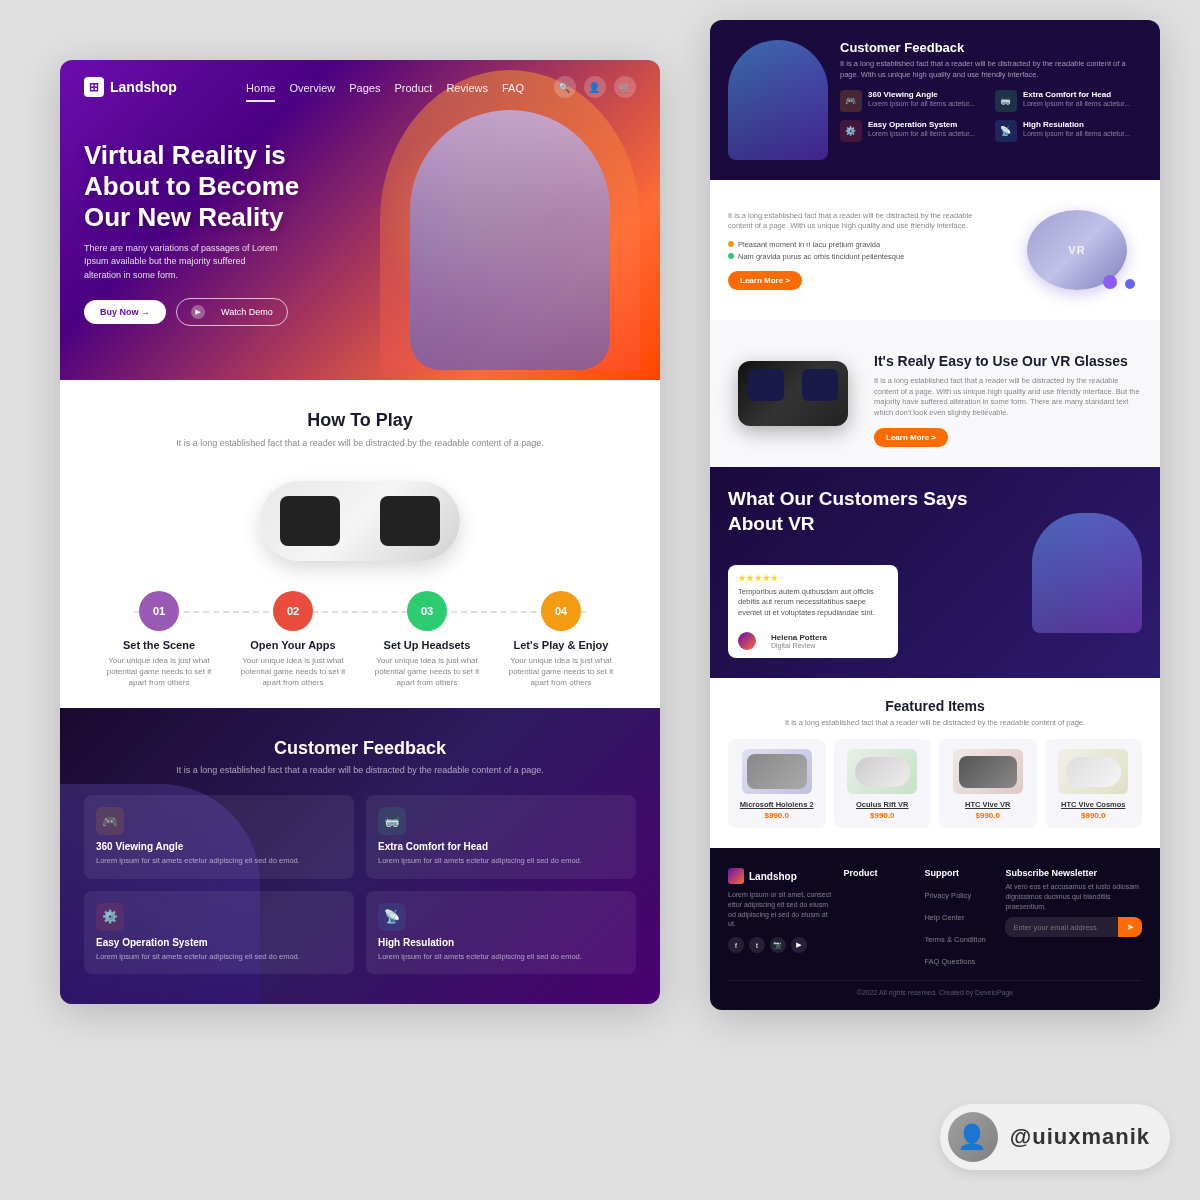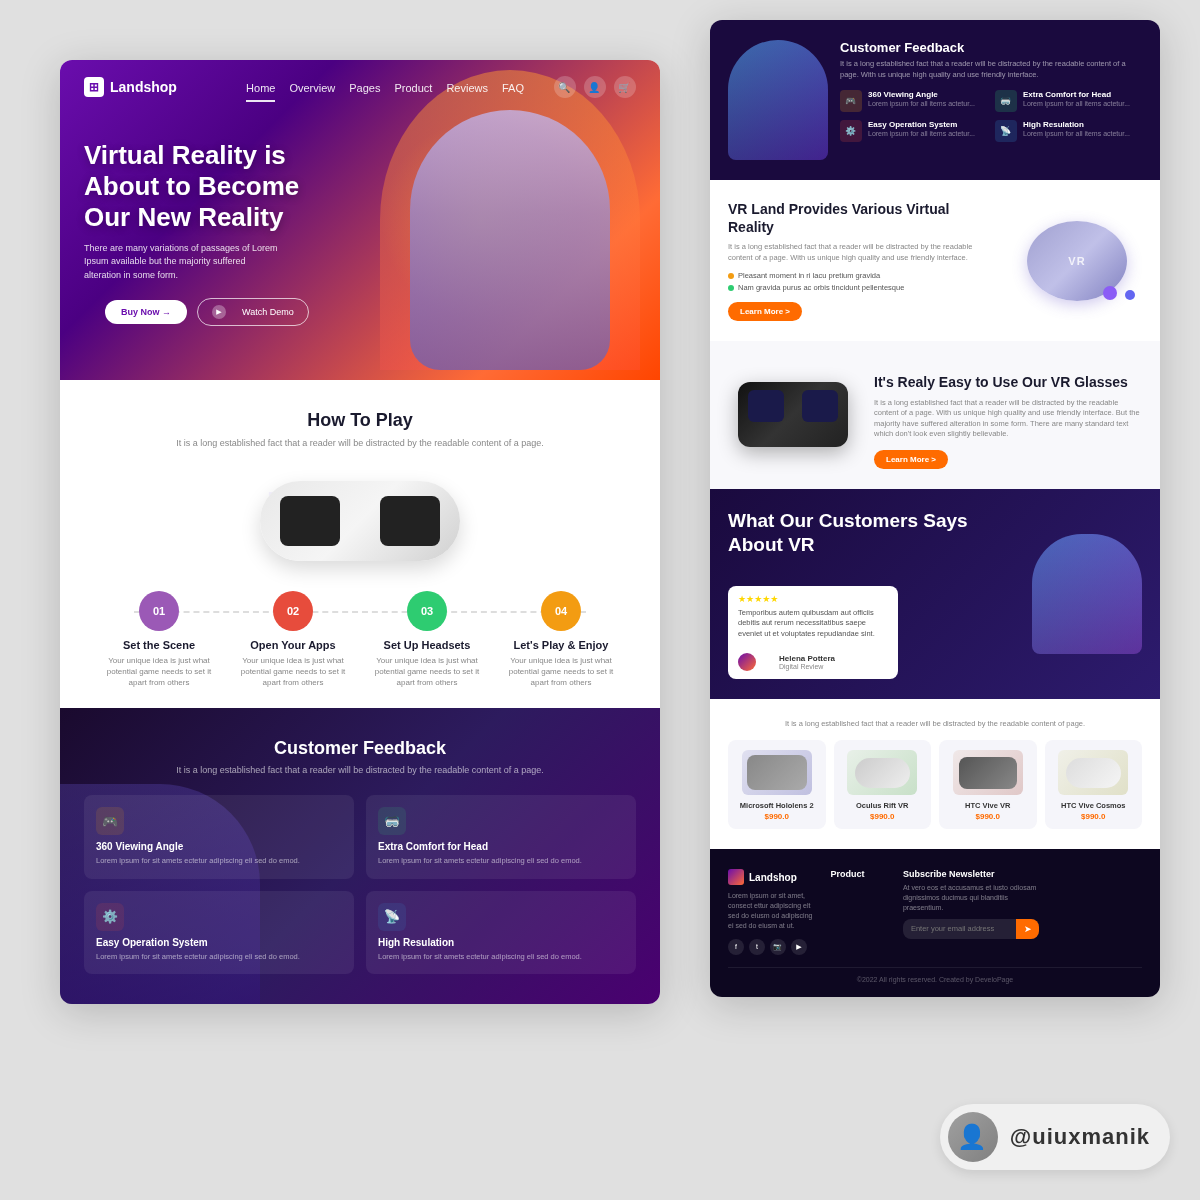--- a/index.html
+++ b/index.html
@@ -116,21 +116,20 @@
     }
     .btn-primary {
       background: #fff;
       color: #6a0dad;
       border: none;
       padding: 7px 16px;
       border-radius: 20px;
       font-size: 9px;
       font-weight: 700;
       cursor: pointer;
-      margin-left: 21px;
     }
     .btn-demo {
       background: transparent;
       border: 1.5px solid rgba(255,255,255,0.7);
       color: #fff;
       padding: 6px 14px;
       border-radius: 20px;
       font-size: 9px;
       display: flex; align-items: center; gap: 16px;
       cursor: pointer;
@@ -592,21 +591,21 @@
     }
     .review-text {
       font-size: 7.5px;
       color: #555;
       line-height: 1.4;
       margin-bottom: 6px;
     }
     .reviewer {
       display: flex;
       align-items: center;
-      gap: 23px;
+      gap: 15px;
       margin-top: 14px;
     }
     .reviewer-avatar {
       width: 18px; height: 18px;
       border-radius: 50%;
       background: linear-gradient(135deg, #6a0dad, #ff6b35);
     }
     .reviewer-name {
       font-size: 8px;
       font-weight: 700;
@@ -664,20 +663,21 @@
       width: 70px; height: 45px;
       margin: 0 auto 6px;
       border-radius: 6px;
       display: flex; align-items: center; justify-content: center;
     }
     .product-name {
       font-size: 7.5px;
       font-weight: 600;
       color: #333;
       margin-bottom: 2px;
+      text-decoration: underline;
     }
     .product-price {
       font-size: 8px;
       font-weight: 700;
       color: #ff6b00;
     }
 
     
     .r-footer {
       background: #0d0720;
@@ -949,21 +949,20 @@
             <div class="r-feat-title">High Resulation</div>
             <div class="r-feat-desc">Lorem ipsum for all items actetur...</div>
           </div>
         </div>
       </div>
     </div>
   </div>
 
   <div class="r-vr-land r-section">
     <div class="r-vrl-content">
-      <div class="r-vrl-title">VR Land Provides Various Virtual Reality</div>
       <div class="r-vrl-desc">It is a long established fact that a reader will be distracted by the readable content of a page. With us unique high quality and use friendly interface.</div>
       <ul class="r-vrl-bullets">
         <li>
           <span class="bullet-dot" style="background:#F39C12;"></span>
           <span>Pleasant moment in ri lacu pretium gravida</span>
         </li>
         <li>
           <span class="bullet-dot" style="background:#2ECC71;"></span>
           <span>Nam gravida purus ac orbis tincidunt pellentesque</span>
         </li>
@@ -1004,20 +1003,21 @@
             <div class="reviewer-name">Helena Pottera</div>
             <div class="reviewer-role">Digital Review</div>
           </div>
         </div>
       </div>
     </div>
     <div class="r-cust-person"></div>
   </div>
 
   <div class="r-featured r-section">
+    <div class="r-feat-section-title">Featured Items</div>
     <div class="r-feat-section-desc">It is a long established fact that a reader will be distracted by the readable content of page.</div>
     <div class="products-grid">
       <div class="product-card">
         <div class="product-img" style="background:linear-gradient(135deg,#e0e0f0,#c0c0e0);">
           <div style="width:60px;height:35px;background:linear-gradient(135deg,#888,#aaa);border-radius:8px;display:flex;align-items:center;justify-content:center;font-size:7px;color:#fff;"></div>
         </div>
         <div class="product-name">Microsoft Hololens 2</div>
         <div class="product-price">$990.0</div>
       </div>
       <div class="product-card">
@@ -1055,20 +1055,29 @@
         <div class="footer-social">
           <div class="social-btn">f</div>
           <div class="social-btn">t</div>
           <div class="social-btn">📷</div>
           <div class="social-btn">▶</div>
         </div>
       </div>
       <div class="footer-col">
         <div class="footer-col-title">Product</div>
       </div>
+      <div class="footer-col">
+        <div class="footer-col-title">Support</div>
+        <ul class="footer-col-links">
+          <li><a href="#">Privacy Policy</a></li>
+          <li><a href="#">Help Center</a></li>
+          <li><a href="#">Terms &amp; Condition</a></li>
+          <li><a href="#">FAQ Questions</a></li>
+        </ul>
+      </div>
       <div class="footer-newsletter">
         <div class="footer-newsletter-title">Subscribe Newsletter</div>
         <div class="footer-newsletter-desc">At vero eos et accusamus et iusto odiosam dignissimos ducimus qui blanditiis praesentium.</div>
         <div class="newsletter-input-wrap">
           <input class="newsletter-input" type="email" placeholder="Enter your email address" style="">
           <button class="newsletter-btn">➤</button>
         </div>
       </div>
     </div>
     <div class="footer-copy">©2022 All rights reserved. Created by DeveloPage</div>

